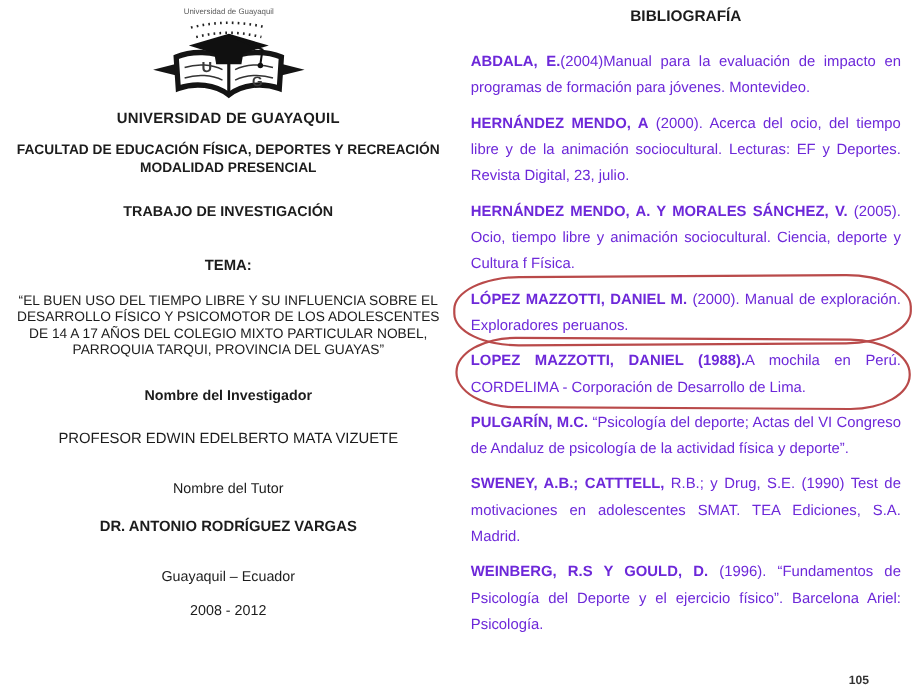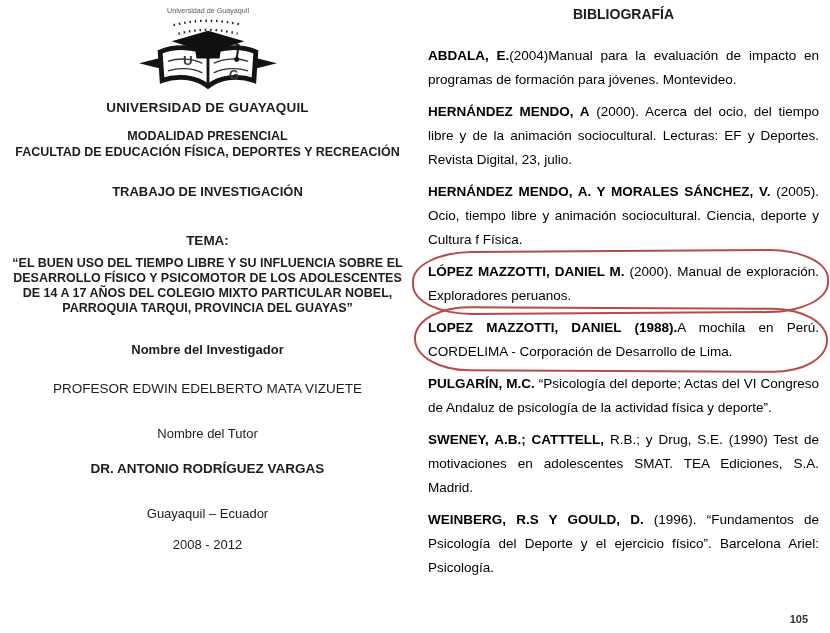--- a/index.html
+++ b/index.html
@@ -11,47 +11,47 @@
   
   .title-page{
     position:absolute;left:0;top:0;width:415px;height:633px;
     text-align:center;
   }
   .crest{display:block;margin:4px auto 0;}
   .university{margin-top:8px;font-weight:bold;font-size:13.5px;letter-spacing:.2px;}
   .faculty{margin-top:13px;font-weight:bold;font-size:12.5px;line-height:16px;}
   .worktype{margin-top:24px;font-weight:bold;font-size:13px;text-align:center;}
   .tema{margin-top:34px;font-weight:bold;font-size:13.5px;}
-  .thesis-title{margin:8px auto 0;width:404px;font-weight:bold;font-size:12.5px;line-height:15px;}
+  .thesis-title{margin:18px auto 0;width:404px;font-weight:normal;font-size:12.5px;line-height:15px;}
   .requirement{margin-top:22px;font-size:13px;}
   .inv-label{margin-top:26px;font-weight:bold;font-size:13px;}
   .inv-name{margin-top:24px;font-weight:normal;font-size:13.5px;}
   .tutor-label{margin-top:30px;font-size:13px;}
   .tutor-name{margin-top:20px;font-weight:bold;font-size:13.5px;}
   .city{margin-top:30px;font-size:13px;}
   .years{margin-top:16px;font-size:13px;}
   
   .bib-page{
     position:absolute;left:415px;top:0;width:415px;height:633px;
     box-sizing:border-box;padding:6px 11px 0 13px;
   }
   .bib-heading{font-weight:bold;font-size:14px;text-align:center;margin:0 0 22px 0;}
   .bib-entry{
     margin:0 0 8px 0;font-size:13.5px;line-height:24px;
-    text-align:justify;color:#000000;
+    text-align:justify;color:#6d28d9;
   }
   .bib-entry .b{font-weight:bold;}
   .bib-entry.circled{position:relative;}
   .circle{
     position:absolute;border:2px solid #b94a4a;pointer-events:none;
   }
   .circle.c1{inset:-10px -10px -6px -16px;border-radius:60px/30px;transform:rotate(-0.35deg);}
   .circle.c2{inset:-9px -9px -8px -14px;border-radius:55px/32px;transform:rotate(0.3deg);}
   .page-number{
-    position:absolute;right:22px;bottom:8px;font-weight:bold;font-size:11px;color:#333;
+    position:absolute;right:40px;bottom:8px;font-weight:bold;font-size:11px;color:#333;
   }
 </style>
 </head>
 <body>
 
 <div class="canvas">
 
   <div class="title-page">
 
     <svg class="crest" width="152" height="88" viewBox="0 0 152 92">
@@ -72,22 +72,22 @@
 
       <polygon points="76,28 114,39 76,51 38,39" fill="#101010"></polygon>
       <path d="M62,45 L90,45 L88,57 L64,57 Z" fill="#101010"></path>
       <path d="M76,29 L108,43 L106,57" fill="none" stroke="#101010" stroke-width="2"></path>
       <circle cx="106" cy="58" r="2.6" fill="#101010"></circle>
     </svg>
 
     <div class="university">UNIVERSIDAD DE GUAYAQUIL</div>
 
     <div class="faculty">
+      <div>FACULTAD DE EDUCACIÓN FÍSICA, DEPORTES Y RECREACIÓN</div>
       <div>MODALIDAD PRESENCIAL</div>
-      <div>FACULTAD DE EDUCACIÓN FÍSICA, DEPORTES Y RECREACIÓN</div>
     </div>
 
     <div class="worktype">TRABAJO DE INVESTIGACIÓN</div>
 
     <div class="tema">TEMA:</div>
 
     <div class="thesis-title">“EL BUEN USO DEL TIEMPO LIBRE Y SU INFLUENCIA SOBRE EL DESARROLLO FÍSICO Y PSICOMOTOR DE LOS ADOLESCENTES DE 14 A 17 AÑOS DEL COLEGIO MIXTO PARTICULAR NOBEL, PARROQUIA TARQUI, PROVINCIA DEL GUAYAS”</div>
 
 
     <div class="inv-label">Nombre del Investigador</div>

